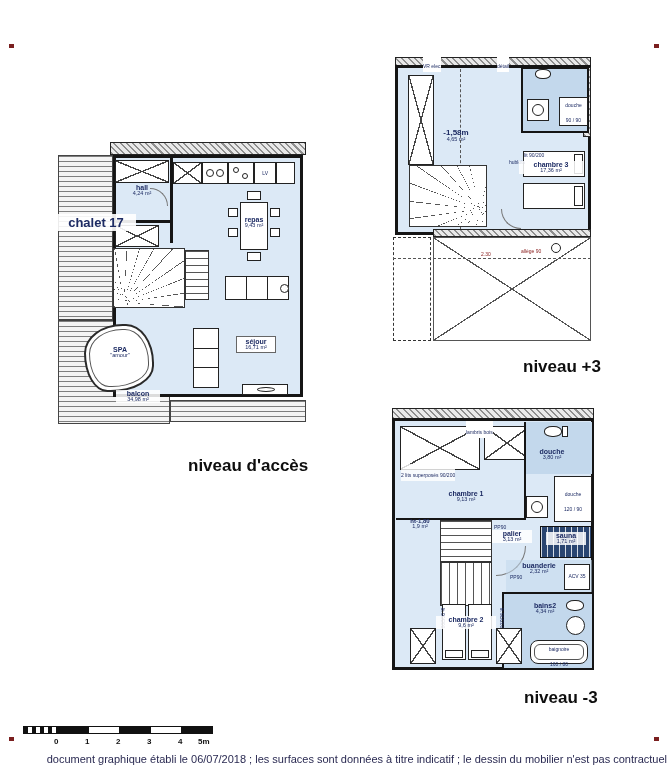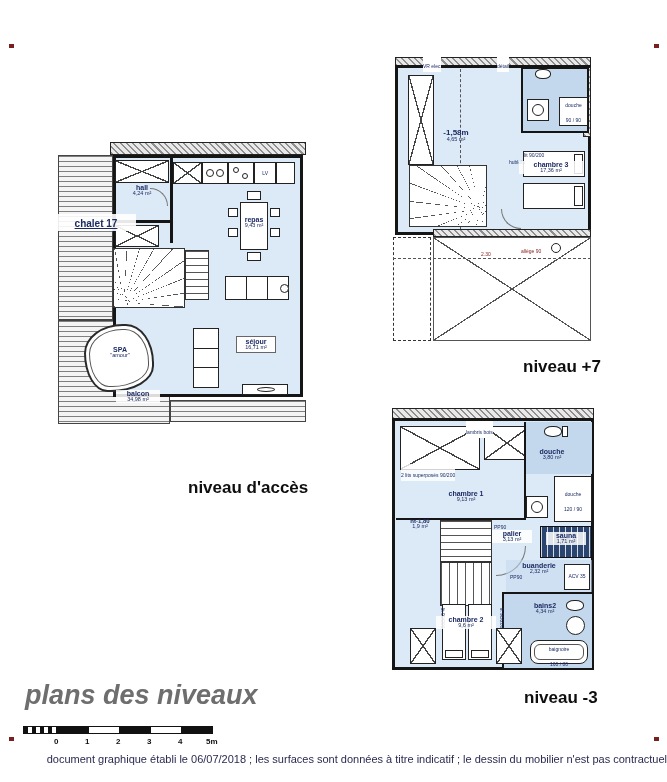--- a/index.html
+++ b/index.html
@@ -130,24 +130,24 @@
         <span class="rname">SPA</span>
         <span class="rarea">"amour"</span>
       </div>
     </div>
     <div class="plain" style="left:58px;top:248px;width:44px;background:rgba(255,255,255,.85)">
       <span class="rname">balcon</span>
       <span class="rarea">34,98 m²</span>
     </div>
 
     <div class="plain" style="left:-2px;top:72px;width:80px;background:rgba(255,255,255,.9)">
-      <span style="font-size:10px;font-weight:bold;text-decoration:underline;color:#1d2b63;white-space:nowrap">chalet 17</span>
+      <span style="font-size:13px;font-weight:bold;color:#1d2b63;white-space:nowrap">chalet 17</span>
     </div>
   </div>
-  <div class="lvl" style="left:188px;top:478px">niveau d'accès</div>
+  <div class="lvl" style="left:188px;top:456px">niveau d'accès</div>
 
   <div class="plan" style="left:393px;top:57px;width:204px;height:310px">
     <div class="abs hatch" style="left:2px;top:0;width:196px;height:10px"></div>
     <div class="abs floor wall" style="left:2px;top:8px;width:196px;height:170px"></div>
     <div class="abs hatch" style="left:190px;top:10px;width:8px;height:70px"></div>
 
     <div class="abs xbox" style="left:15px;top:18px;width:26px;height:90px"></div>
     <div class="abs dashv" style="left:67px;top:12px;width:1px;height:160px"></div>
 
     <div class="plain" style="left:40px;top:72px;width:46px">
@@ -195,21 +195,21 @@
     <div class="abs thin" style="left:0;top:180px;width:38px;height:104px;border-style:dashed"></div>
     <div class="abs dash" style="left:0;top:201px;width:198px;height:1px"></div>
     <div class="plain" style="left:88px;top:186px">
       <span class="tiny red">2.30</span>
     </div>
     <div class="plain" style="left:128px;top:183px">
       <span class="tiny red">allège 90</span>
     </div>
     <div class="circ abs" style="left:158px;top:186px;width:10px;height:10px"></div>
   </div>
-  <div class="lvl" style="left:523px;top:357px">niveau +7</div>
+  <div class="lvl" style="left:523px;top:357px">niveau +3</div>
 
   <div class="plan" style="left:388px;top:408px;width:214px;height:272px">
     <div class="abs hatch" style="left:4px;top:0;width:202px;height:12px"></div>
     <div class="abs floor wall" style="left:4px;top:10px;width:202px;height:252px"></div>
 
     <div class="abs xbox" style="left:12px;top:18px;width:80px;height:44px"></div>
     <div class="abs xbox" style="left:96px;top:18px;width:46px;height:34px"></div>
     <div class="plain" style="left:78px;top:13px;background:#fff">
       <span class="tiny">lambris bois</span>
     </div>
@@ -299,33 +299,32 @@
     </div>
     <div class="abs xbox" style="left:22px;top:220px;width:26px;height:36px"></div>
     <div class="abs xbox" style="left:108px;top:220px;width:26px;height:36px;z-index:3"></div>
     <div class="plain" style="left:48px;top:208px;width:60px;background:rgba(255,255,255,.85);z-index:6">
       <span class="rname">chambre 2</span>
       <span class="rarea">9,6 m²</span>
     </div>
   </div>
   <div class="lvl" style="left:524px;top:688px">niveau -3</div>
 
-  <div class="title" style="left:25px;top:680px">plans des niveaux</div>
 
   <div class="abs" style="left:23px;top:726px;width:196px;height:22px">
     <div class="abs" style="left:0;top:0;width:190px;height:8px;border:1px solid #111;display:flex">
       <div style="width:33px;background:repeating-linear-gradient(90deg,#111 0 4px,#fff 4px 8px)"></div>
       <div style="width:31px;background:#111"></div>
       <div style="width:31px;background:#fff;border-left:1px solid #111"></div>
       <div style="width:31px;background:#111"></div>
       <div style="width:31px;background:#fff;border-left:1px solid #111"></div>
       <div style="flex:1;background:#111"></div>
     </div>
     <div class="tick" style="left:31px;top:11px">0</div>
     <div class="tick" style="left:62px;top:11px">1</div>
     <div class="tick" style="left:93px;top:11px">2</div>
     <div class="tick" style="left:124px;top:11px">3</div>
     <div class="tick" style="left:155px;top:11px">4</div>
-    <div class="tick" style="left:183px;top:11px">5m</div>
+    <div class="tick" style="left:175px;top:11px">5m</div>
   </div>
 
   <div class="foot" style="top:753px">document graphique établi le 06/07/2018 ; les surfaces sont données à titre indicatif ; le dessin du mobilier n'est pas contractuel</div>
 </div>
 
 </body></html>

